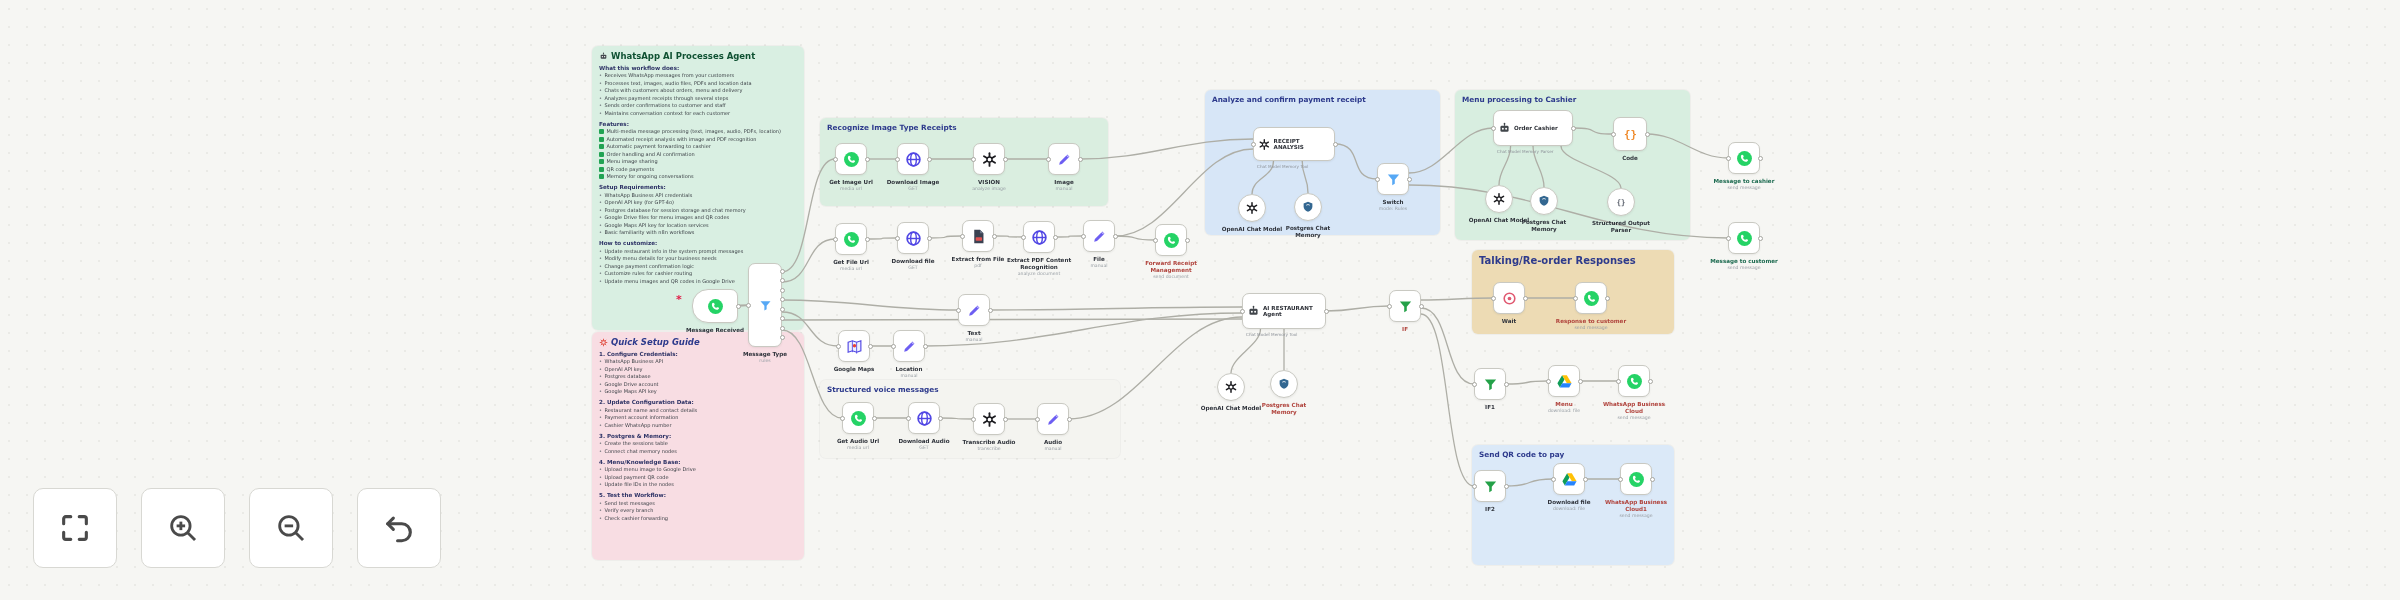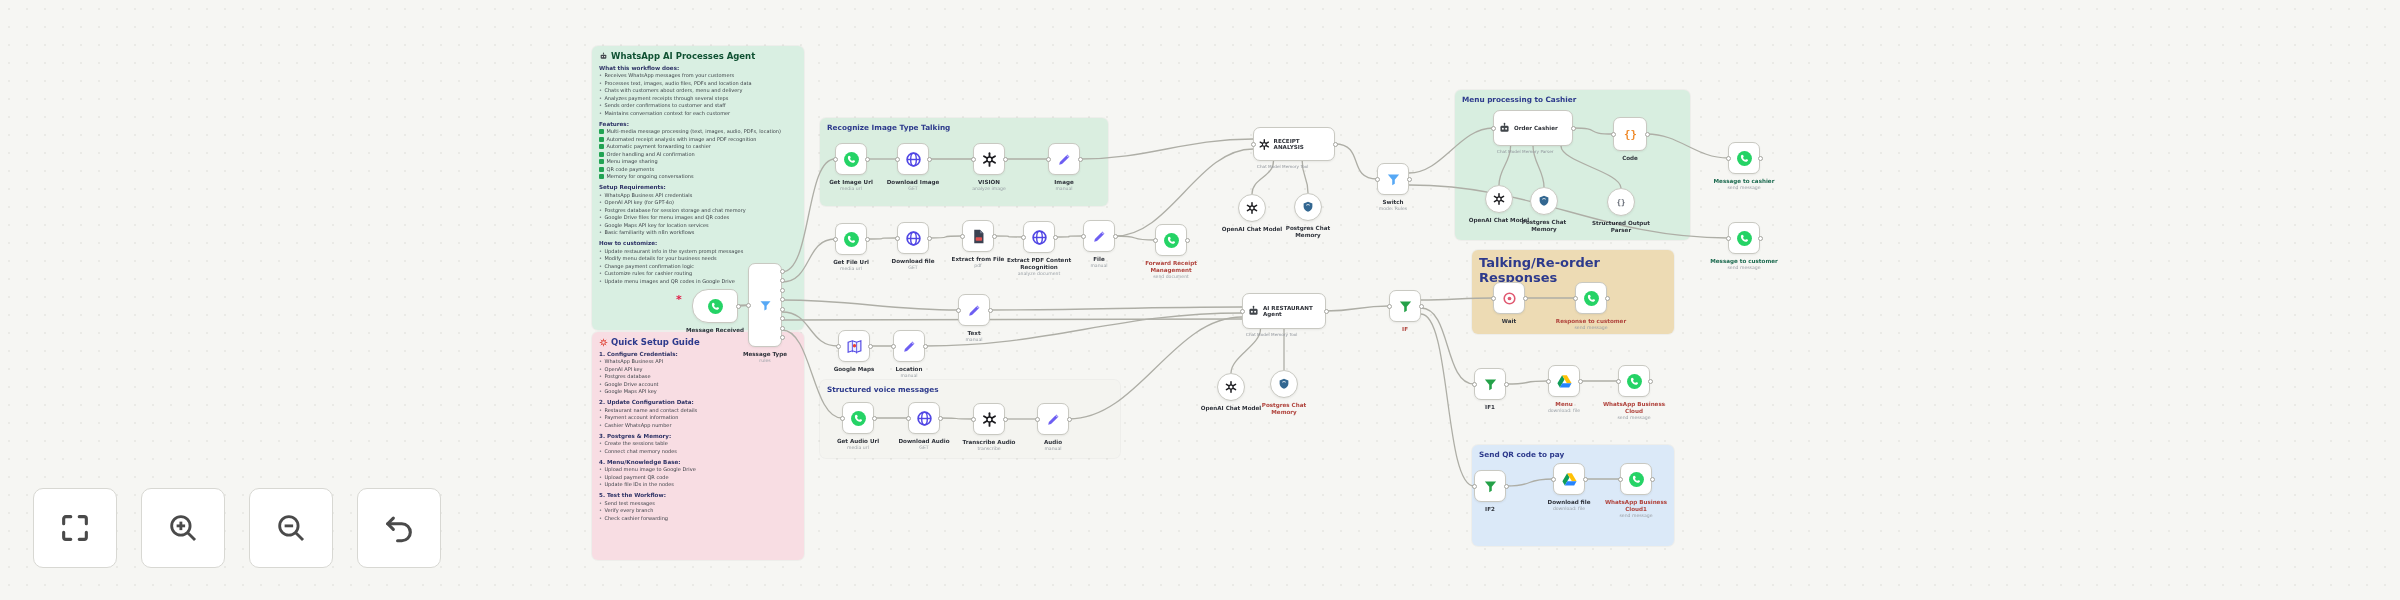--- a/index.html
+++ b/index.html
@@ -139,21 +139,21 @@
       <div class="li">
         <span class="bullet">•</span>
         <span>Customize rules for cashier routing</span>
       </div>
       <div class="li">
         <span class="bullet">•</span>
         <span>Update menu images and QR codes in Google Drive</span>
       </div>
     </div>
     <div class="note" style="left: 592px; top: 332px; width: 212px; height: 228px; background: rgb(248, 221, 227);">
-      <div class="note-title" style="color: rgb(45, 58, 140); font-size: 8.5px;">
+      <div class="note-title" style="color: rgb(45, 58, 140); font-size: 8.5px; font-style: italic;">
         <svg width="9" height="9" viewBox="0 0 24 24">
           <circle cx="12" cy="12" r="5" fill="none" stroke="#e2574c" stroke-width="3"></circle>
           <g stroke="#e2574c" stroke-width="2.6">
             <line x1="12" y1="2" x2="12" y2="6"></line>
             <line x1="12" y1="18" x2="12" y2="22"></line>
             <line x1="2" y1="12" x2="6" y2="12"></line>
             <line x1="18" y1="12" x2="22" y2="12"></line>
             <line x1="4.9" y1="4.9" x2="7.8" y2="7.8"></line>
             <line x1="16.2" y1="16.2" x2="19.1" y2="19.1"></line>
             <line x1="19.1" y1="4.9" x2="16.2" y2="7.8"></line>
@@ -227,39 +227,44 @@
         <span class="bullet">•</span>
         <span>Verify every branch</span>
       </div>
       <div class="li">
         <span class="bullet">•</span>
         <span>Check cashier forwarding</span>
       </div>
     </div>
     <div class="note" style="left: 820px; top: 118px; width: 288px; height: 88px; background: rgb(218, 238, 224);">
       <div class="note-title" style="color: rgb(45, 58, 140); font-size: 7.3px;">
-        <span>Recognize Image Type Talking</span>
+        <span>Recognize Image Type Receipts</span>
       </div>
     </div>
     <div class="note" style="left: 820px; top: 380px; width: 300px; height: 78px; background: rgb(244, 244, 240);">
       <div class="note-title" style="color: rgb(45, 58, 140); font-size: 7.3px;">
         <span>Structured voice messages</span>
       </div>
     </div>
+    <div class="note" style="left: 1205px; top: 90px; width: 235px; height: 145px; background: rgb(215, 230, 247);">
+      <div class="note-title" style="color: rgb(45, 58, 140); font-size: 7.3px;">
+        <span>Analyze and confirm payment receipt</span>
+      </div>
+    </div>
     <div class="note" style="left: 1455px; top: 90px; width: 235px; height: 150px; background: rgb(216, 238, 224);">
       <div class="note-title" style="color: rgb(45, 58, 140); font-size: 7.3px;">
         <span>Menu processing to Cashier</span>
       </div>
     </div>
     <div class="note" style="left: 1472px; top: 250px; width: 202px; height: 84px; background: rgb(237, 219, 180);">
-      <div class="note-title" style="color: rgb(45, 58, 140); font-size: 13px;">
+      <div class="note-title" style="color: rgb(45, 58, 140); font-size: 10px;">
         <span>Talking/Re-order Responses</span>
       </div>
     </div>
-    <div class="note" style="left: 1472px; top: 445px; width: 202px; height: 101px; background: rgb(219, 233, 248);">
+    <div class="note" style="left: 1472px; top: 445px; width: 202px; height: 120px; background: rgb(219, 233, 248);">
       <div class="note-title" style="color: rgb(45, 58, 140); font-size: 7.3px;">
         <span>Send QR code to pay</span>
       </div>
     </div>
     <svg id="edges" width="2400" height="600">
       <path d="M 738 306 C 768 306, 718 305, 748 305" fill="none" stroke="#aeaea6" stroke-width="1.3"></path>
       <path d="M 782 272 C 812 272, 805 159, 835 159" fill="none" stroke="#aeaea6" stroke-width="1.3"></path>
       <path d="M 782 282 C 812 282, 805 239, 835 239" fill="none" stroke="#aeaea6" stroke-width="1.3"></path>
       <path d="M 782 300 C 852.4 300, 887.6 310, 958 310" fill="none" stroke="#aeaea6" stroke-width="1.3"></path>
       <path d="M 782 312 C 812 312, 808 346, 838 346" fill="none" stroke="#aeaea6" stroke-width="1.3"></path>

